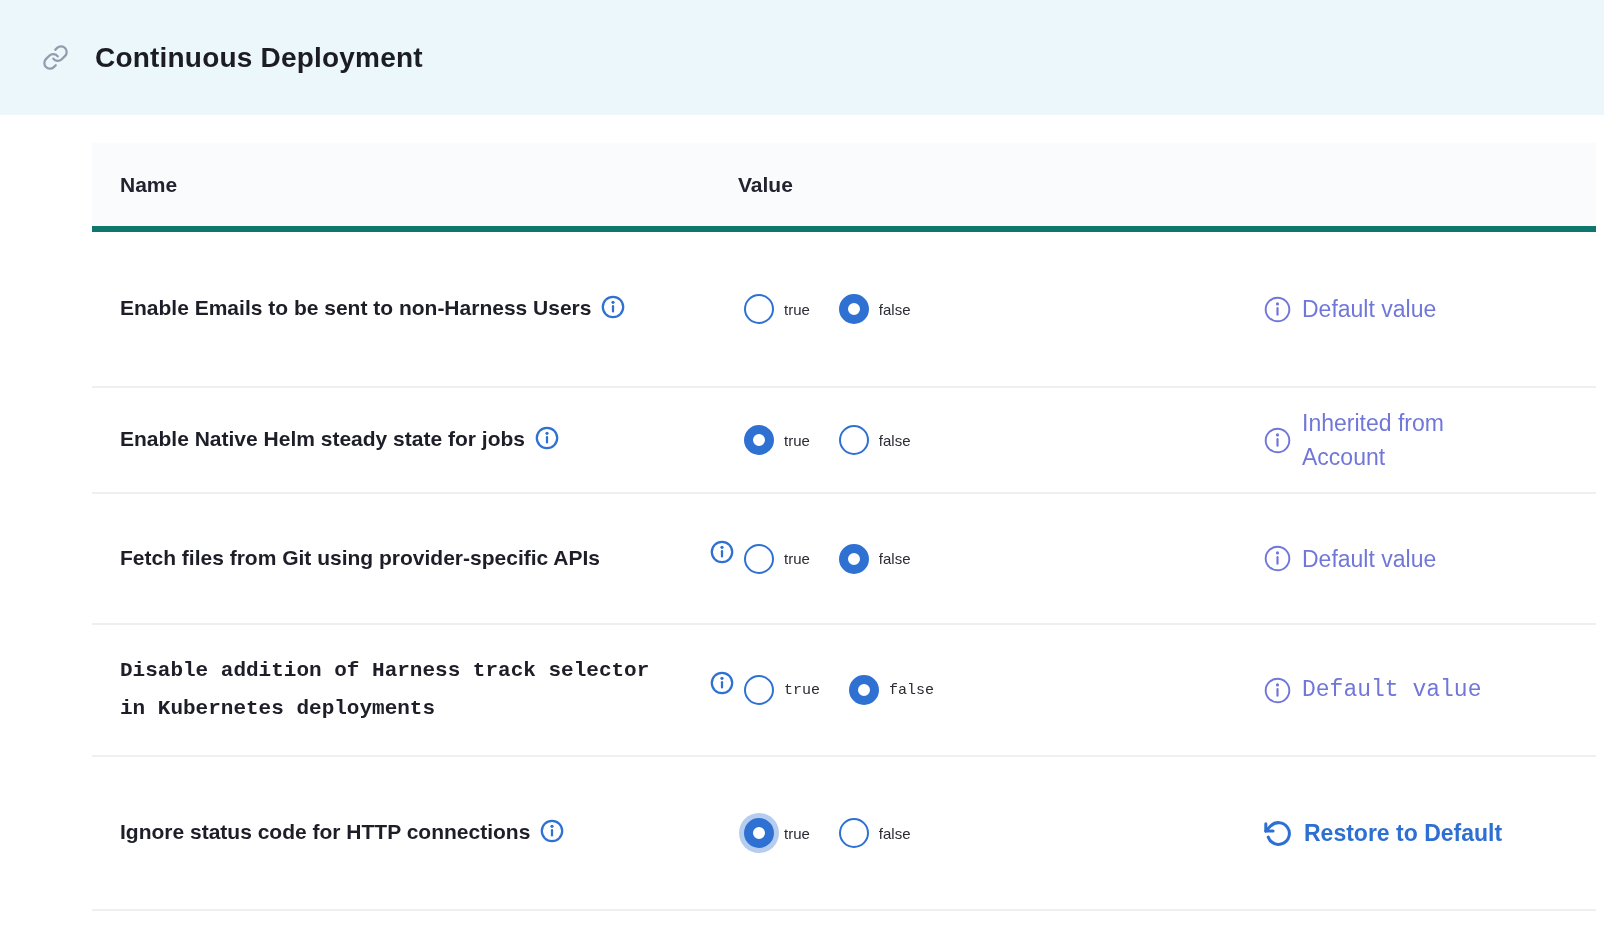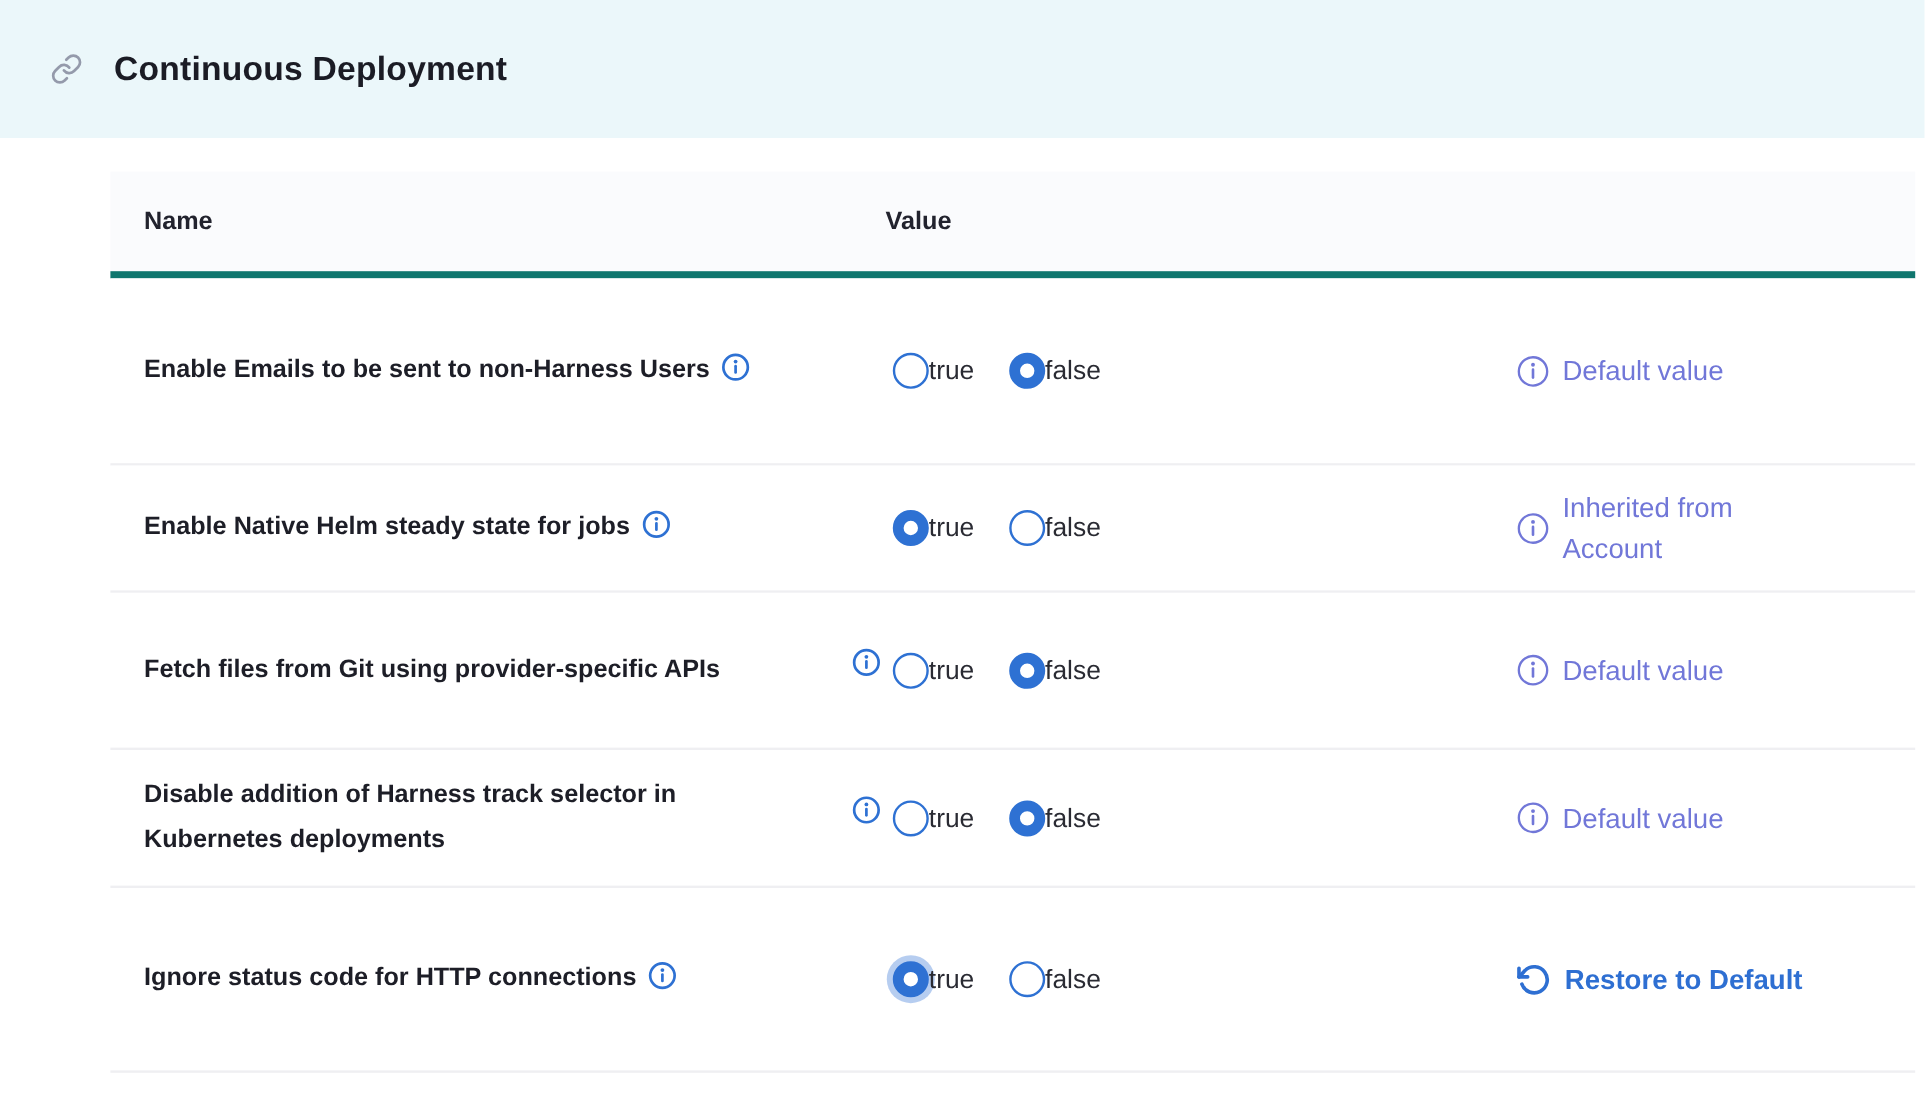--- a/index.html
+++ b/index.html
@@ -26,21 +26,21 @@
     font-size:21px;font-weight:600;color:#22232e;
   }
   .thead .col{padding-left:28px;}
   .row{
     display:grid;grid-template-columns:618px 540px 1fr;align-items:center;
     border-bottom:2px solid var(--divider);box-sizing:border-box;background:#fff;
   }
   #rows .row:nth-child(1){height:156px;}
   #rows .row:nth-child(2){height:106px;}
   #rows .row:nth-child(3){height:131px;}
-  #rows .row:nth-child(4){height:115px;}
+  #rows .row:nth-child(4){height:132px;font-family:Liberation Mono, monospace;}
   #rows .row:nth-child(5){height:154px;}
   
   .name-cell{padding-left:28px;box-sizing:border-box;line-height:38px;}
   .label{font-size:21px;font-weight:600;color:var(--text_dark);max-width:600px;display:inline;}
   #rows .row:nth-child(3) .label,
   #rows .row:nth-child(4) .label{display:inline-block;max-width:545px;}
   .info-icon{display:inline-block;width:24px;height:24px;color:var(--accent_blue);vertical-align:-4px;}
   .info-icon svg{width:100%;height:100%;display:block;}
   .info-icon.after{margin-left:10px;}
   
@@ -48,21 +48,21 @@
   .lead-slot{width:34px;flex:0 0 auto;display:flex;align-items:center;}
   .info-icon.lead{transform:translateY(-7px);}
   .row.after-info .info-icon.lead{visibility:hidden;}
   .radio{
     width:30px;height:30px;border-radius:50%;box-sizing:border-box;background:#fff;
     border:2px solid var(--accent_blue);flex:0 0 auto;cursor:pointer;
   }
   .row.val-true .true-radio{border-width:9px;}
   .row.val-false .false-radio{border-width:9px;}
   .row.focused.val-true .true-radio{box-shadow:0 0 0 5px var(--focus_halo);}
-  .radio-label{font-size:22px;color:#2a2b33;margin-left:0;cursor:pointer;}
+  .radio-label{font-size:15px;color:#2a2b33;margin-left:10px;cursor:pointer;}
   .radio-label.first{margin-right:29px;}
   
   .status-cell{display:flex;align-items:center;padding-left:14px;box-sizing:border-box;}
   .status-icon{flex:0 0 auto;display:block;}
   .status-icon.info{width:27px;height:27px;color:var(--status_indigo);}
   .status-icon.restore{width:29px;height:29px;color:var(--restore_blue);}
   .status-icon svg{width:100%;height:100%;display:block;}
   .status-label{margin-left:11px;font-size:23px;line-height:34px;}
   .row.status-info .status-label{color:var(--status_indigo);max-width:205px;}
   .row.status-restore .status-label{color:var(--restore_blue);font-weight:700;white-space:nowrap;}

